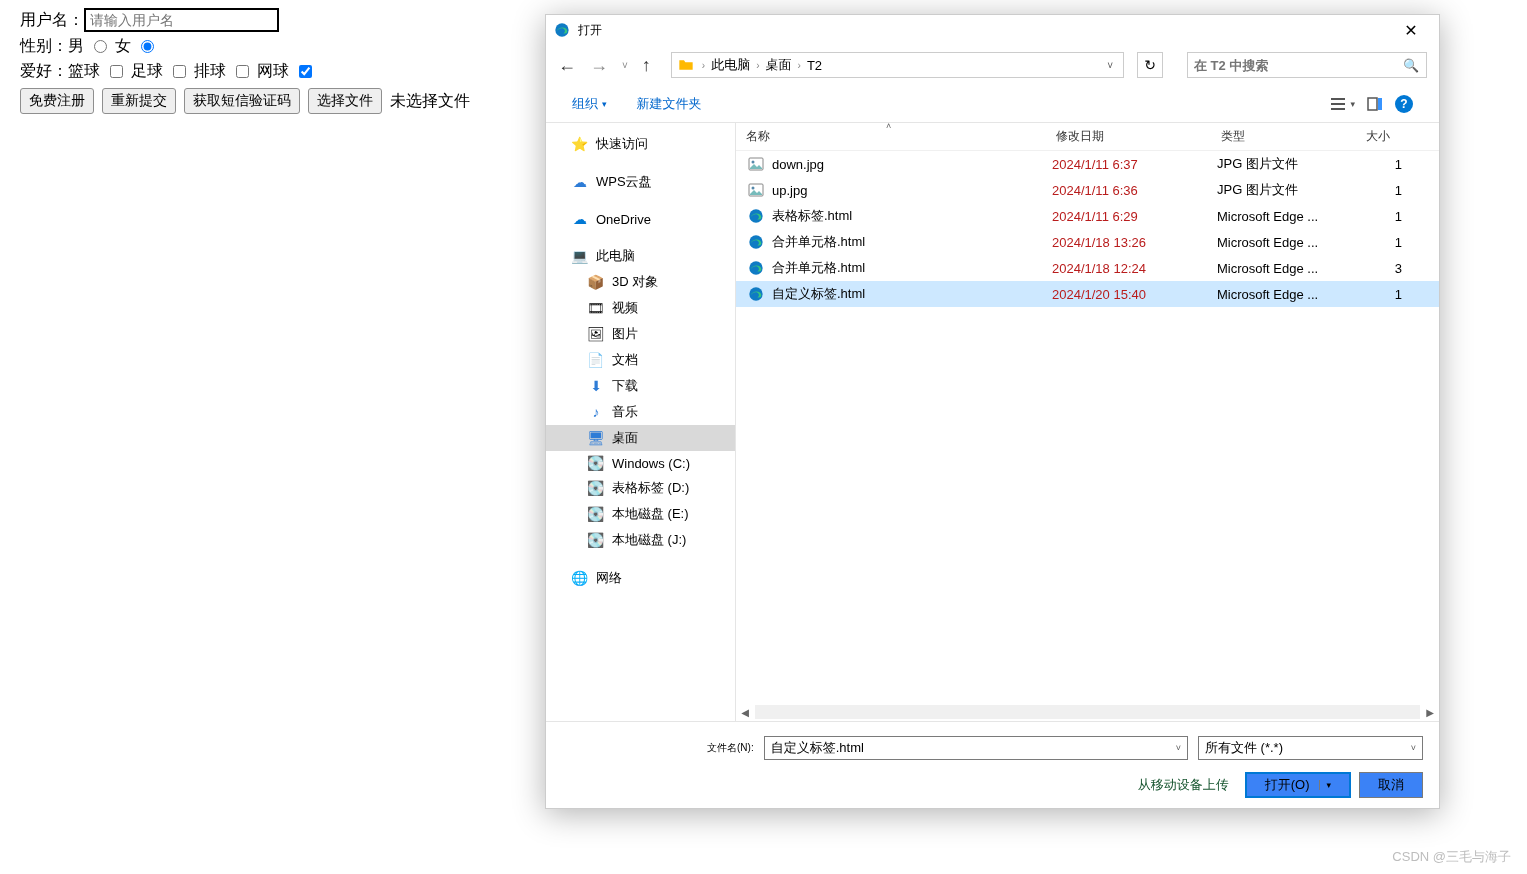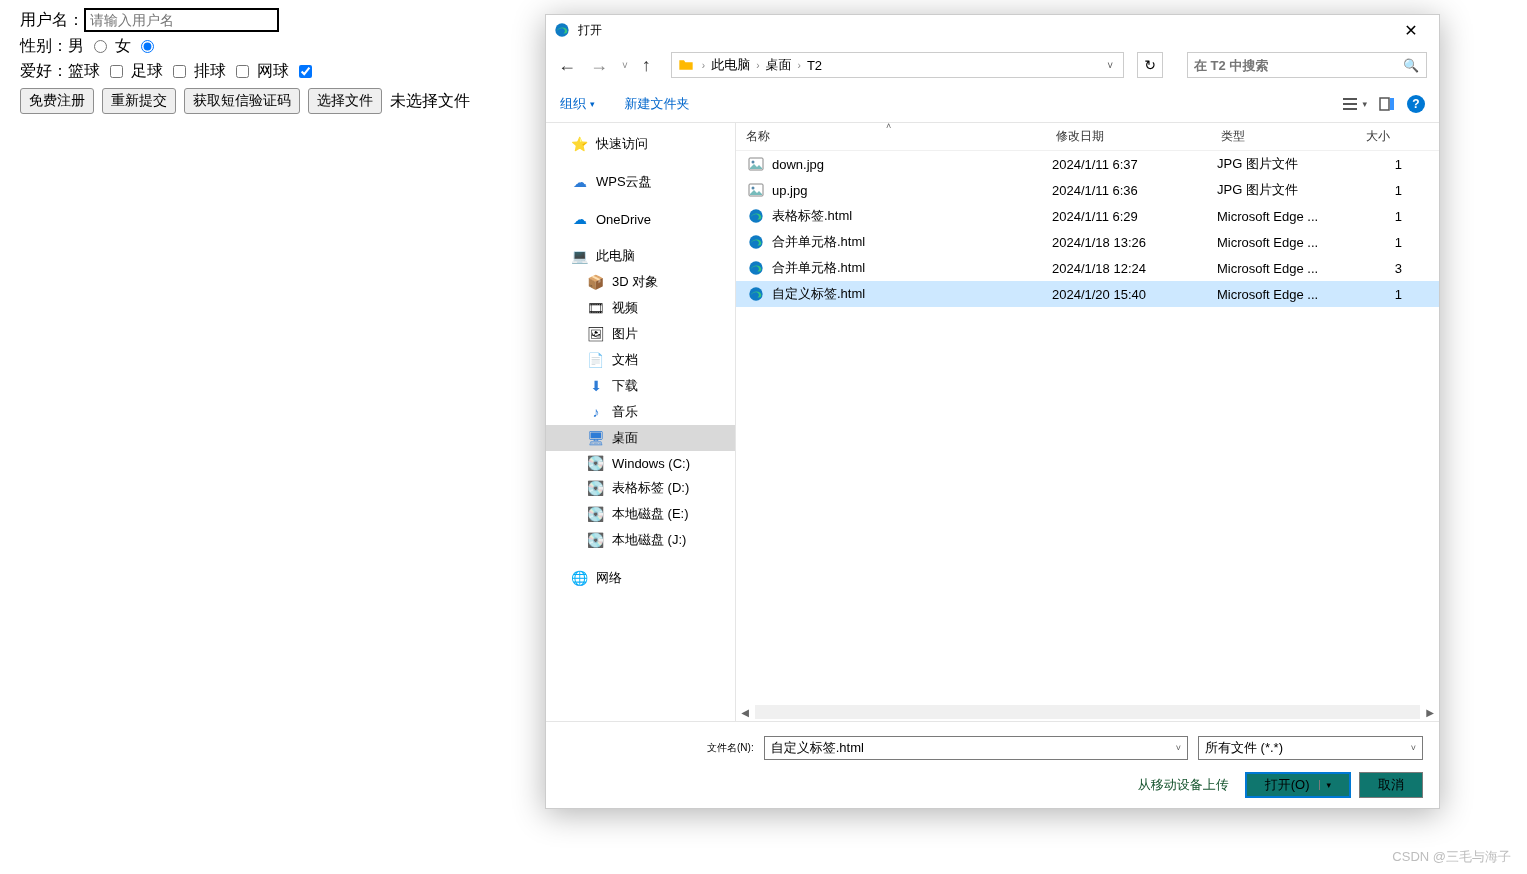--- a/index.html
+++ b/index.html
@@ -32,21 +32,21 @@
   .addr-bar .folder-icon { width: 16px; height: 16px; margin-right: 8px; }
   .breadcrumb { display: flex; align-items: center; font-size: 13px; gap: 6px; }
   .breadcrumb .sep { color: #888; font-size: 10px; }
   .breadcrumb span.crumb { cursor: pointer; }
   .addr-bar .down { margin-left: auto; color: #555; font-size: 10px; padding: 0 4px; }
   .refresh-btn { border: 1px solid #ccc; width: 26px; height: 26px; display: flex; align-items: center; justify-content: center; font-size: 14px; cursor: pointer; margin-left: -1px; }
   .search-box { border: 1px solid #ccc; height: 26px; width: 240px; margin-left: 10px; display: flex; align-items: center; padding: 0 6px; }
   .search-box input { border: none; outline: none; flex: 1; font-size: 13px; color: #555; font-weight: bold; }
   .search-box .search-icon { color: #555; font-size: 13px; }
   
-  .toolbar-row { height: 38px; display: flex; align-items: center; padding: 0 14px; border-bottom: 1px solid #e5e5e5; }
+  .toolbar-row { height: 38px; display: flex; align-items: center; padding: 0 26px; border-bottom: 1px solid #e5e5e5; }
   .toolbar-row .tb-item { color: #0066cc; font-size: 13px; margin-right: 30px; cursor: pointer; display: flex; align-items: center; gap: 4px; }
   .toolbar-row .right-icons { margin-left: auto; display: flex; align-items: center; gap: 12px; }
   .toolbar-row .right-icons .view-btn { display: flex; align-items: center; cursor: pointer; color: #555; font-size: 14px; }
   .help-icon { width: 18px; height: 18px; background: #0078d4; color: #fff; border-radius: 50%; display: flex; align-items: center; justify-content: center; font-size: 12px; font-weight: bold; }
   
   .body-row { flex: 1; display: flex; min-height: 0; }
   .sidebar { width: 190px; border-right: 1px solid #e5e5e5; padding: 8px 0; font-size: 13px; overflow-y: auto; }
   .sidebar .side-item { display: flex; align-items: center; padding: 4px 8px 4px 26px; cursor: pointer; gap: 8px; }
   .sidebar .side-item.indent { padding-left: 42px; }
   .sidebar .side-item.selected { background: #d9d9d9; }
@@ -60,38 +60,38 @@
   .col-date { width: 165px; }
   .col-type { width: 145px; }
   .col-size { width: 60px; text-align: left; }
   .sort-ind { position: absolute; left: 150px; top: -2px; font-size: 9px; color: #666; }
   
   .file-list { flex: 1; font-size: 13px; overflow-x: hidden; }
   .file-row { display: flex; align-items: center; height: 26px; padding-left: 12px; cursor: pointer; }
   .file-row.selected { background: #cde8ff; }
   .file-row .file-icon { width: 16px; height: 16px; margin-right: 8px; display: flex; align-items: center; justify-content: center; }
   .file-row .fname { width: 280px; white-space: nowrap; overflow: hidden; text-overflow: ellipsis; }
-  .file-row .fdate { width: 165px; color: #000000; }
+  .file-row .fdate { width: 165px; color: #b91c1c; }
   .file-row .ftype { width: 145px; white-space: nowrap; overflow: hidden; text-overflow: ellipsis; }
   .file-row .fsize { width: 40px; text-align: right; }
   
   .hscroll-row { height: 18px; display: flex; align-items: center; }
   .hscroll-row .sc-btn { width: 18px; text-align: center; color: #666; font-size: 10px; cursor: pointer; }
   .hscroll-row .sc-track { flex: 1; height: 14px; background: #f0f0f0; margin: 0 1px; }
   
   .bottom-area { border-top: 1px solid #e5e5e5; padding: 14px 16px 10px 16px; }
   .fname-row { display: flex; align-items: center; gap: 10px; margin-bottom: 12px; padding-left: 145px; }
   .fname-row label { font-size: 10px; white-space: nowrap; }
   .fname-row .fname-input { flex: 1; border: 1px solid #7a7a7a; height: 24px; display: flex; align-items: center; padding: 0 6px; justify-content: space-between; }
   .fname-row .fname-input span.val { font-size: 13px; }
   .fname-row .fname-input span.dd { font-size: 9px; color: #555; }
   .filter-select { width: 225px; border: 1px solid #7a7a7a; height: 24px; display: flex; align-items: center; padding: 0 6px; justify-content: space-between; font-size: 13px; }
   .filter-select .dd { font-size: 9px; color: #555; }
   .action-row { display: flex; justify-content: flex-end; gap: 8px; align-items: center; }
-  .action-btn { border: 1px solid #7a7a7a; background: #0f766e; height: 26px; padding: 0 18px; font-size: 13px; cursor: pointer; }
+  .action-btn { border: 1px solid #7a7a7a; background: #3b82f6; height: 26px; padding: 0 18px; font-size: 13px; cursor: pointer; }
   .action-btn.primary { border: 2px solid #0078d4; display: flex; align-items: center; }
   .action-btn.primary .split { border-left: 1px solid #7a7a7a; margin-left: 10px; padding-left: 6px; font-size: 9px; }
   .link-btn { color: #14532d; font-size: 13px; margin-right: 8px; cursor: pointer; }
   
   .watermark { position: absolute; right: 16px; bottom: 8px; font-size: 13px; color: #bdbdbd; }
   
   
   .svg-icon { width: 16px; height: 16px; }
 </style>
 </head>

